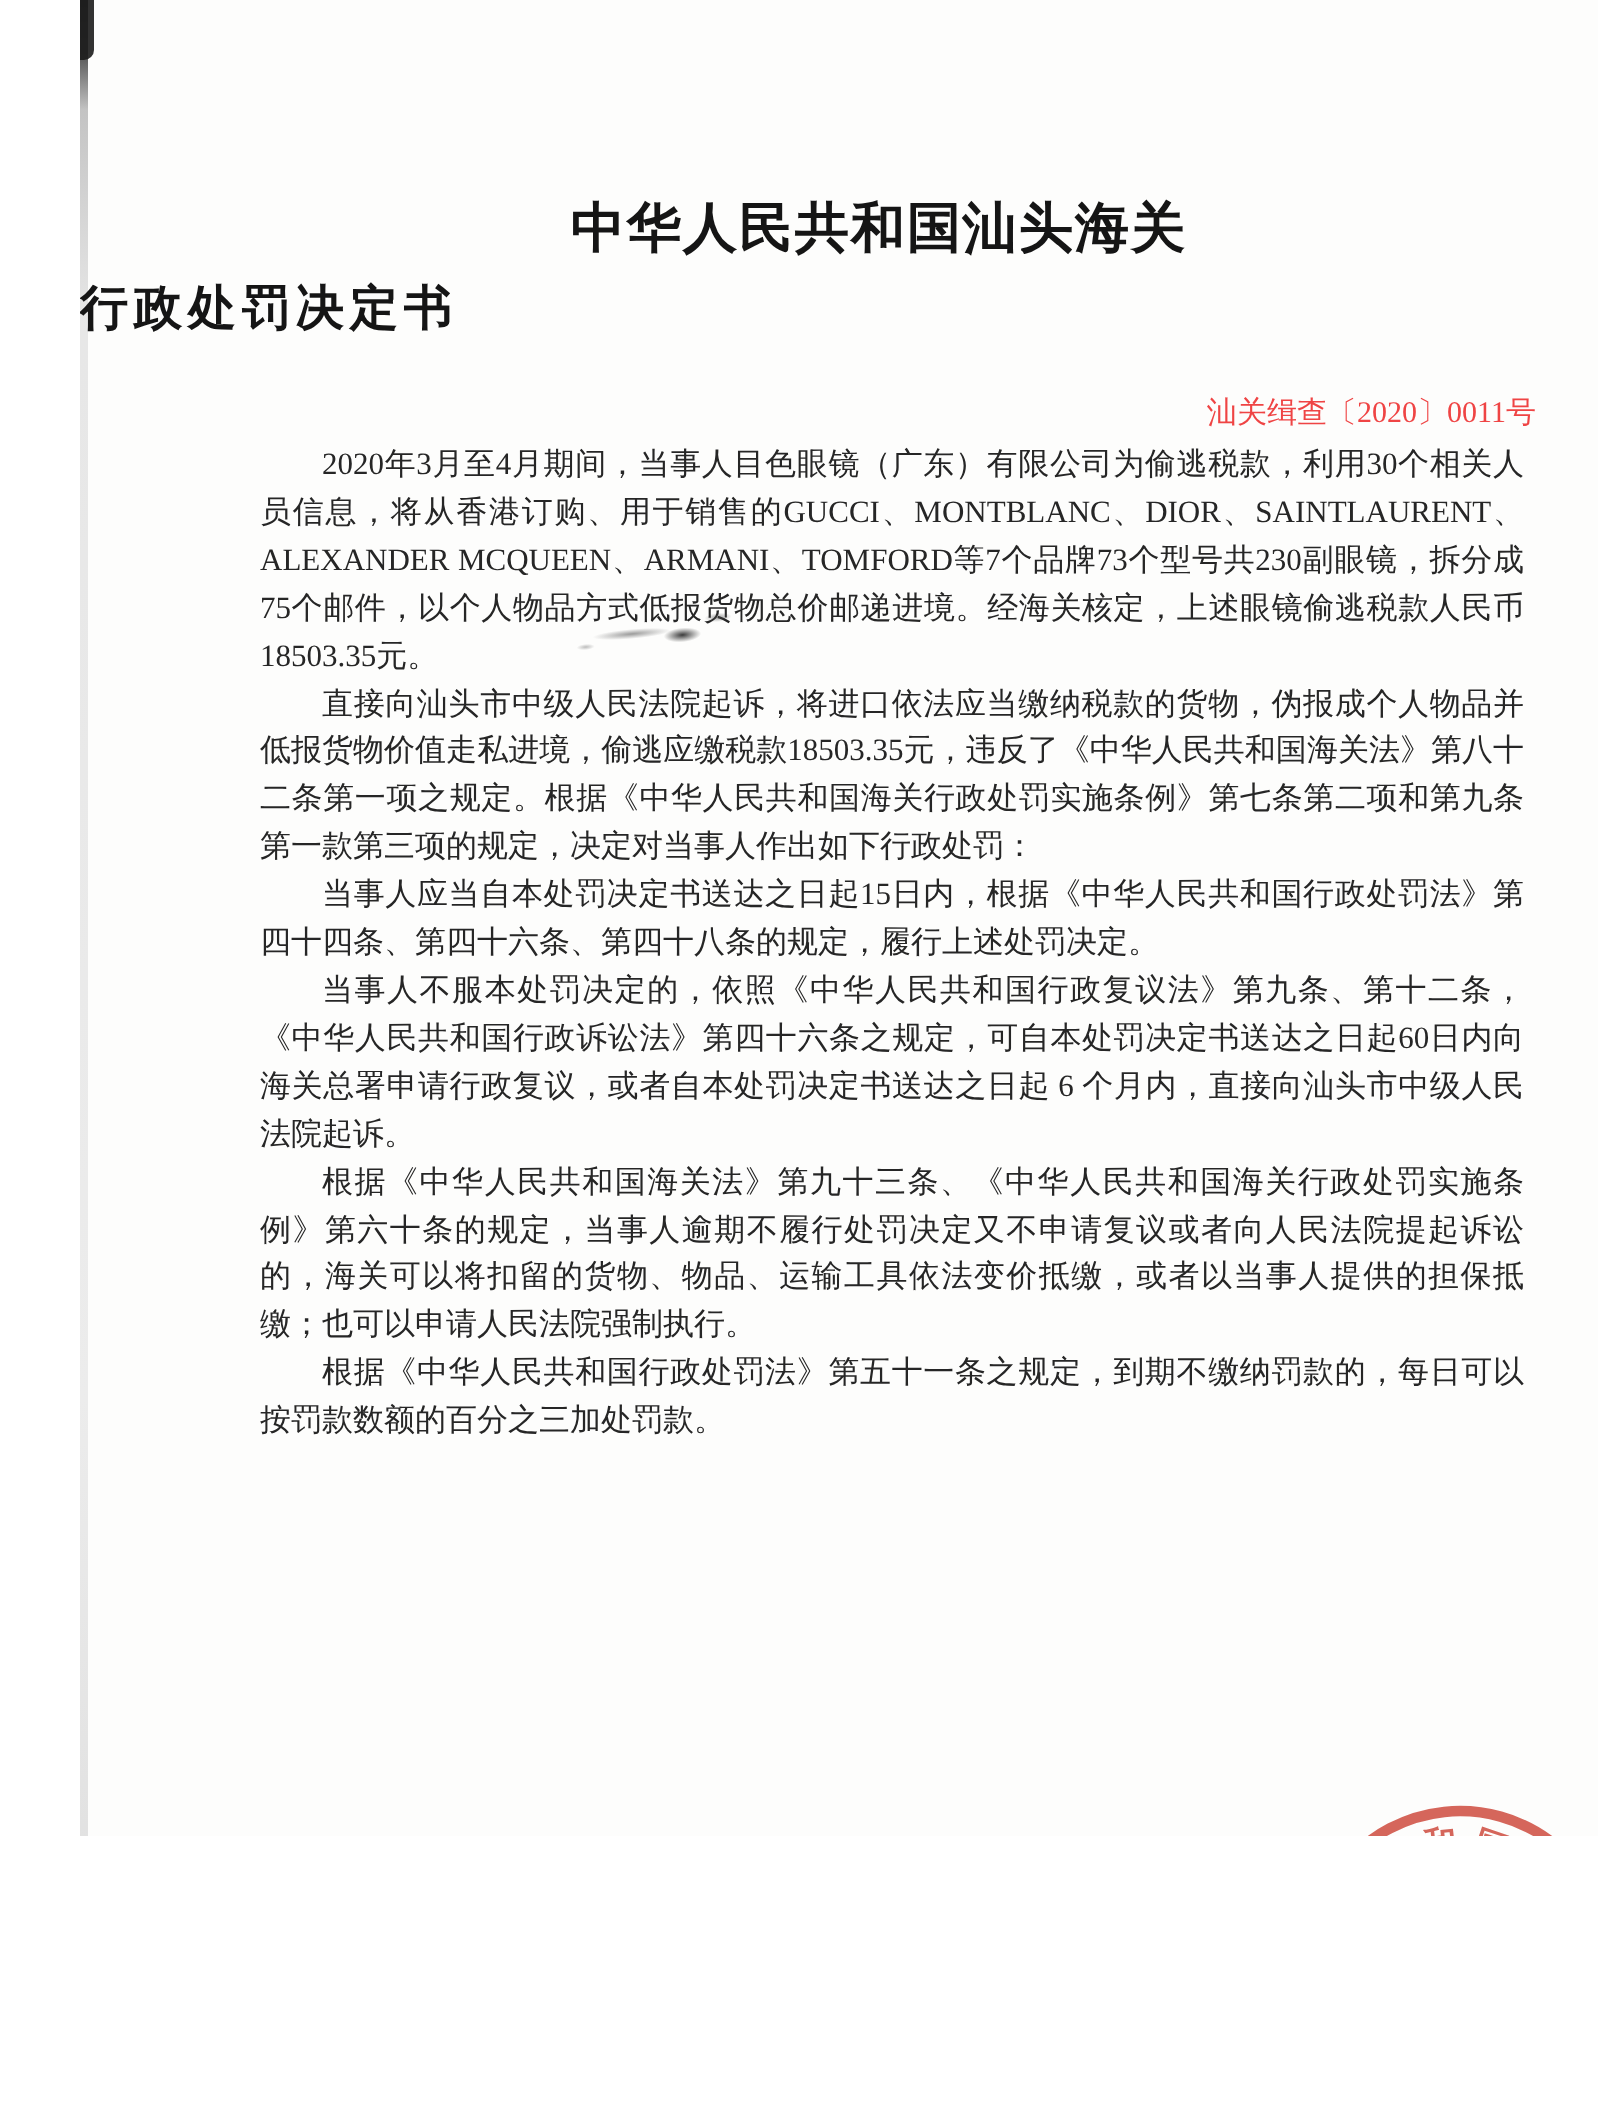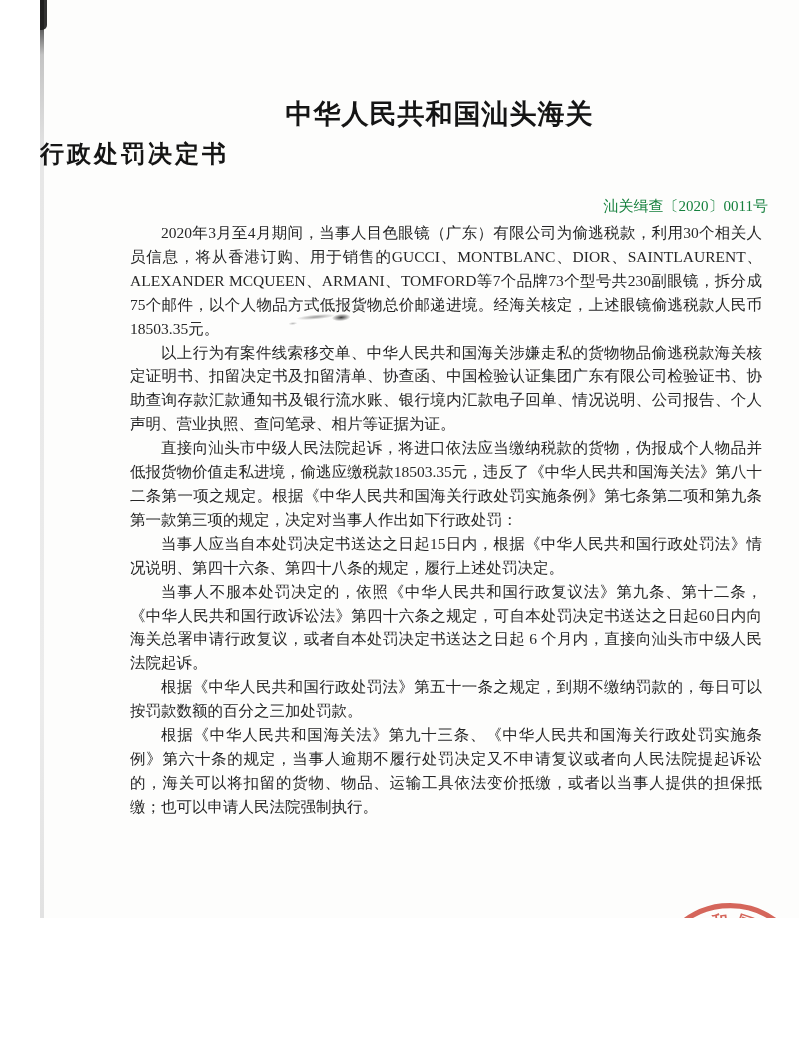--- a/index.html
+++ b/index.html
@@ -37,21 +37,21 @@
     text-align:center; font-size:27px; font-weight:bold; color:#151515;
     letter-spacing:1px;
   }
   .title2{
     position:absolute; top:138px; left:0; width:100%; margin:0;
     text-align:left; font-size:24px; font-weight:bold; color:#151515;
     letter-spacing:3px;
   }
   .doc-number{
     position:absolute; top:197px; right:71px;
-    font-size:15px; color:#15803d;
+    font-size:15px; color:#ef4444;
   }
   
   .doc-body{
     position:absolute; top:221px; left:90px; width:632px;
     font-size:15.5px; line-height:23.9px; text-align:justify;
     color:#262626;
   }
   .doc-body p{ margin:0; text-indent:2em; }
   .doc-body p.no-indent{ text-indent:0; }
   
@@ -84,26 +84,25 @@
   <div class="left-edge"></div>
   <div class="corner-nub"></div>
 
   <h1 class="title1">中华人民共和国汕头海关</h1>
   <h1 class="title2">行政处罚决定书</h1>
 
   <div class="doc-number">汕关缉查〔2020〕0011号</div>
 
   <div class="doc-body">
     <p>2020年3月至4月期间，当事人目色眼镜（广东）有限公司为偷逃税款，利用30个相关人员信息，将从香港订购、用于销售的GUCCI、MONTBLANC、DIOR、SAINTLAURENT、ALEXANDER MCQUEEN、ARMANI、TOMFORD等7个品牌73个型号共230副眼镜，拆分成75个邮件，以个人物品方式低报货物总价邮递进境。经海关核定，上述眼镜偷逃税款人民币18503.35元。</p>
-    <p>以上行为有案件线索移交单、中华人民共和国海关涉嫌走私的货物物品偷逃税款海关核定证明书、扣留决定书及扣留清单、协查函、中国检验认证集团广东有限公司检验证书、协助查询存款汇款通知书及银行流水账、银行境内汇款电子回单、情况说明、公司报告、个人声明、营业执照、查问笔录、相片等证据为证。</p>
     <p>直接向汕头市中级人民法院起诉，将进口依法应当缴纳税款的货物，伪报成个人物品并低报货物价值走私进境，偷逃应缴税款18503.35元，违反了《中华人民共和国海关法》第八十二条第一项之规定。根据《中华人民共和国海关行政处罚实施条例》第七条第二项和第九条第一款第三项的规定，决定对当事人作出如下行政处罚：</p>
-    <p>当事人应当自本处罚决定书送达之日起15日内，根据《中华人民共和国行政处罚法》情况说明、第四十六条、第四十八条的规定，履行上述处罚决定。</p>
+    <p>当事人应当自本处罚决定书送达之日起15日内，根据《中华人民共和国行政处罚法》第四十四条、第四十六条、第四十八条的规定，履行上述处罚决定。</p>
     <p>当事人不服本处罚决定的，依照《中华人民共和国行政复议法》第九条、第十二条，《中华人民共和国行政诉讼法》第四十六条之规定，可自本处罚决定书送达之日起60日内向海关总署申请行政复议，或者自本处罚决定书送达之日起 6 个月内，直接向汕头市中级人民法院起诉。</p>
+    <p>根据《中华人民共和国海关法》第九十三条、《中华人民共和国海关行政处罚实施条例》第六十条的规定，当事人逾期不履行处罚决定又不申请复议或者向人民法院提起诉讼的，海关可以将扣留的货物、物品、运输工具依法变价抵缴，或者以当事人提供的担保抵缴；也可以申请人民法院强制执行。</p>
     <p>根据《中华人民共和国行政处罚法》第五十一条之规定，到期不缴纳罚款的，每日可以按罚款数额的百分之三加处罚款。</p>
-    <p>根据《中华人民共和国海关法》第九十三条、《中华人民共和国海关行政处罚实施条例》第六十条的规定，当事人逾期不履行处罚决定又不申请复议或者向人民法院提起诉讼的，海关可以将扣留的货物、物品、运输工具依法变价抵缴，或者以当事人提供的担保抵缴；也可以申请人民法院强制执行。</p>
   </div>
 
   <div class="smudge"></div>
 
   <div class="seal-note">(关印)</div>
   <div class="doc-date">2020年08月26日</div>
 
   <svg class="seal" viewBox="-89 -89 178 178" aria-hidden="true">
     <defs>
       <path id="sealArc" d="M -40.3,40.3 A 57,57 0 1 1 40.3,40.3" fill="none"></path>

